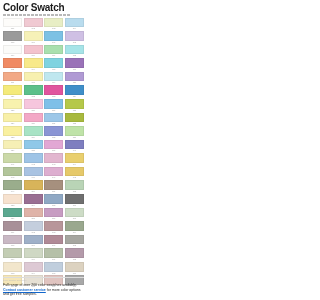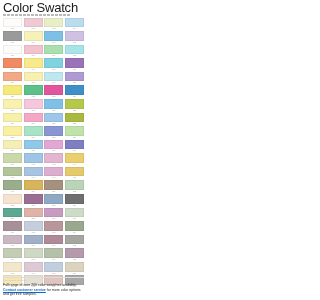--- a/index.html
+++ b/index.html
@@ -7,22 +7,22 @@
     width:87px; height:300px;
     background:#ffffff;
     font-family:"Liberation Sans", sans-serif;
     overflow:hidden;
   }
   .page { width:87px; height:300px; position:relative; background:#fff; padding:0 3px; }
 
   
   .header { padding-top:3px; }
   .title {
-    font-size:13px;
-    font-weight:normal;
+    font-size:10px;
+    font-weight:bold;
     color:#1b1b1b;
     letter-spacing:-0.2px;
     line-height:9px;
     white-space:nowrap;
   }
   .dash-rule {
     display:flex;
     gap:1px;
     margin-top:1.5px;
     margin-bottom:2px;

